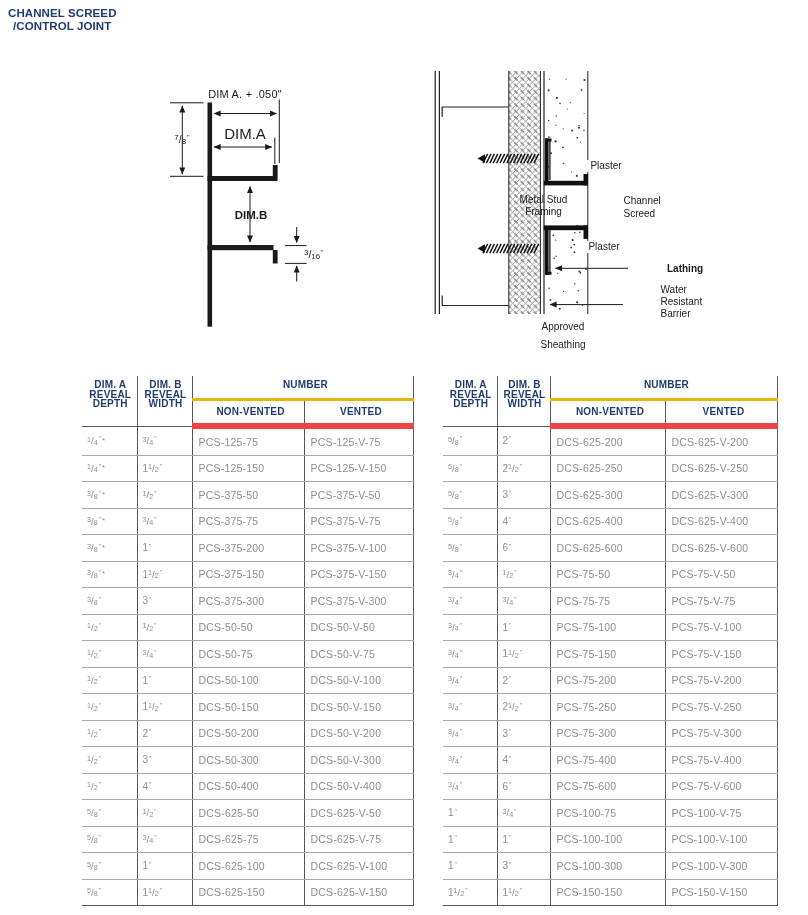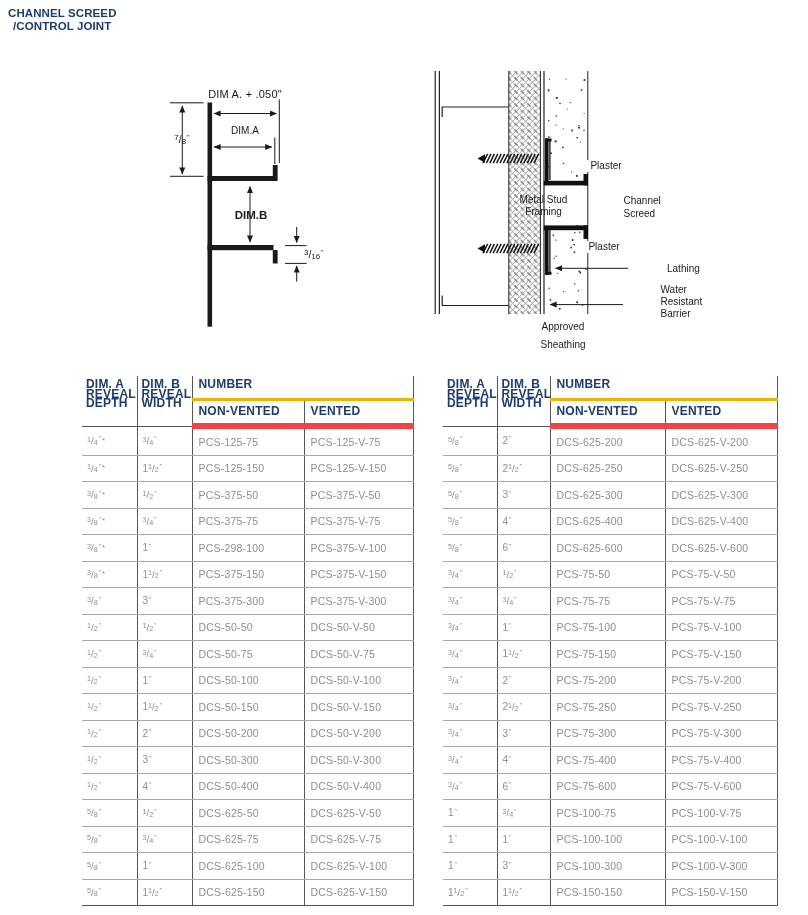--- a/index.html
+++ b/index.html
@@ -15,21 +15,21 @@
   .profile-diagram{left:135px;top:80px;width:225px;height:255px;}
   .assembly-diagram{left:425px;top:66px;width:255px;height:294px;}
   .dlabel{position:absolute;font-size:11px;color:#1b1b1b;white-space:pre-line;}
   .alabel{position:absolute;font-size:10px;color:#1b1b1b;white-space:pre-line;line-height:12px;margin-left:35px;}
   .center{text-align:center;}
   .wbg{background:#fff;}
 
   
   .ptable{position:absolute;top:376px;border-collapse:collapse;table-layout:fixed;}
   .ptable th,.ptable td{border-right:1px solid #55555a;margin:0;overflow:hidden;}
-  .ptable th{color:#1e3c6e;text-align:left;font-size:12px;line-height:9.5px;font-weight:bold;letter-spacing:.2px;}
+  .ptable th{color:#1e3c6e;text-align:center;font-size:10px;line-height:9.5px;font-weight:bold;letter-spacing:.2px;}
   .hdim{vertical-align:top;padding:4px 2px 0 4px;white-space:pre-line;border-bottom:1px solid #55555a;}
   .hnum{vertical-align:top;padding:4px 0 0 6px;height:18px;border-bottom:3px solid #eab308;}
   .hsub{vertical-align:middle;padding-left:6px;height:20px;border-bottom:6px solid #ef4444;}
   .ptable tbody td{border-bottom:1px solid #a8a8aa;height:23.5px;color:#8e8e8e;vertical-align:middle;}
   .ptable tbody tr:last-child td{border-bottom:1px solid #55555a;}
   td.dim{font-size:10px;padding-left:5px;}
   td.pn{font-size:10.5px;padding-left:6px;letter-spacing:.2px;}
 
   
   .fr-w{font-size:1em;}
@@ -78,21 +78,21 @@
         <line x1="79" y1="67" x2="136.8" y2="67" marker-start="url(#ahp)" marker-end="url(#ahp)"></line>
         <line x1="139.8" y1="57.5" x2="139.8" y2="84"></line>
         <line x1="115" y1="106.5" x2="115" y2="162" marker-start="url(#ahp)" marker-end="url(#ahp)"></line>
         <line x1="161.7" y1="147" x2="161.7" y2="162.5" marker-end="url(#ahp)"></line>
         <line x1="161.7" y1="201.5" x2="161.7" y2="186" marker-end="url(#ahp)"></line>
         <line x1="150" y1="165.6" x2="171.5" y2="165.6"></line>
         <line x1="150" y1="183.4" x2="171.5" y2="183.4"></line>
       </g>
     </svg>
     <div class="dlabel center" style="left:40px;top:8px;width:140px;letter-spacing:.2px;">DIM A. + .050"</div>
-    <div class="dlabel center" style="left:75px;top:45px;width:70px;font-size:10px;">DIM.A</div>
+    <div class="dlabel center" style="left:75px;top:45px;width:70px;font-size:15px;">DIM.A</div>
     <div class="dlabel center" style="left:24px;top:53px;width:46px;"><span class="fr-n">7</span><span class="fr-sl">/</span><span class="fr-d">8</span><span class="fr-q">"</span></div>
     <div class="dlabel center" style="left:80px;top:129px;width:72px;font-size:11.5px;font-weight:bold;">DIM.B</div>
     <div class="dlabel" style="left:169px;top:168px;width:50px;"><span class="fr-n">3</span><span class="fr-sl">/</span><span class="fr-d">16</span><span class="fr-q">"</span></div>
   </div>
 
   <div class="diagram assembly-diagram">
     <svg width="255" height="294" viewBox="0 0 255 294">
       <defs>
         <marker id="aha" markerWidth="9" markerHeight="8" refX="6.6" refY="3" orient="auto" markerUnits="userSpaceOnUse">
           <path d="M0,0 L7,3 L0,6 Z" fill="#1a1a1a"></path>
@@ -233,21 +233,21 @@
         <line x1="203" y1="202.3" x2="130.5" y2="202.3" marker-end="url(#aha)"></line>
         <line x1="198" y1="238.6" x2="125" y2="238.6" marker-end="url(#aha)"></line>
       </g>
     </svg>
     <div class="alabel center" style="left:9px;top:128px;width:77px;padding-left:36px;">Metal Stud
 Framing</div>
     <div class="alabel center wbg" style="left:127px;top:94px;width:38px;">Plaster</div>
     <div class="alabel" style="left:163.5px;top:129px;line-height:12.5px;">Channel
 Screed</div>
     <div class="alabel center wbg" style="left:125px;top:175px;width:38px;">Plaster</div>
-    <div class="alabel" style="left:207px;top:196.5px;">Lathing</div>
+    <div class="alabel" style="left:207px;top:196.5px;font-weight:bold;">Lathing</div>
     <div class="alabel" style="left:200.5px;top:218px;">Water
 Resistant
 Barrier</div>
     <div class="alabel center" style="left:68px;top:251.5px;width:70px;line-height:18.5px;">Approved
 Sheathing</div>
   </div>
 
   <table class="ptable" style="left:82px;width:331px;">
     <colgroup>
         <col style="width:55px">
@@ -291,21 +291,21 @@
         </tr>
         <tr>
           <td class="dim"><span class="fr-n">3</span><span class="fr-sl">/</span><span class="fr-d">8</span><span class="fr-q">"</span><span class="fr-s">*</span></td>
           <td class="dim"><span class="fr-n">3</span><span class="fr-sl">/</span><span class="fr-d">4</span><span class="fr-q">"</span></td>
           <td class="pn">PCS-375-75</td>
           <td class="pn">PCS-375-V-75</td>
         </tr>
         <tr>
           <td class="dim"><span class="fr-n">3</span><span class="fr-sl">/</span><span class="fr-d">8</span><span class="fr-q">"</span><span class="fr-s">*</span></td>
           <td class="dim"><span class="fr-w">1</span><span class="fr-q">"</span></td>
-          <td class="pn">PCS-298-100</td>
+          <td class="pn">PCS-375-200</td>
           <td class="pn">PCS-375-V-100</td>
         </tr>
         <tr>
           <td class="dim"><span class="fr-n">3</span><span class="fr-sl">/</span><span class="fr-d">8</span><span class="fr-q">"</span><span class="fr-s">*</span></td>
           <td class="dim"><span class="fr-w">1</span><span class="fr-n">1</span><span class="fr-sl">/</span><span class="fr-d">2</span><span class="fr-q">"</span></td>
           <td class="pn">PCS-375-150</td>
           <td class="pn">PCS-375-V-150</td>
         </tr>
         <tr>
           <td class="dim"><span class="fr-n">3</span><span class="fr-sl">/</span><span class="fr-d">8</span><span class="fr-q">"</span></td>

